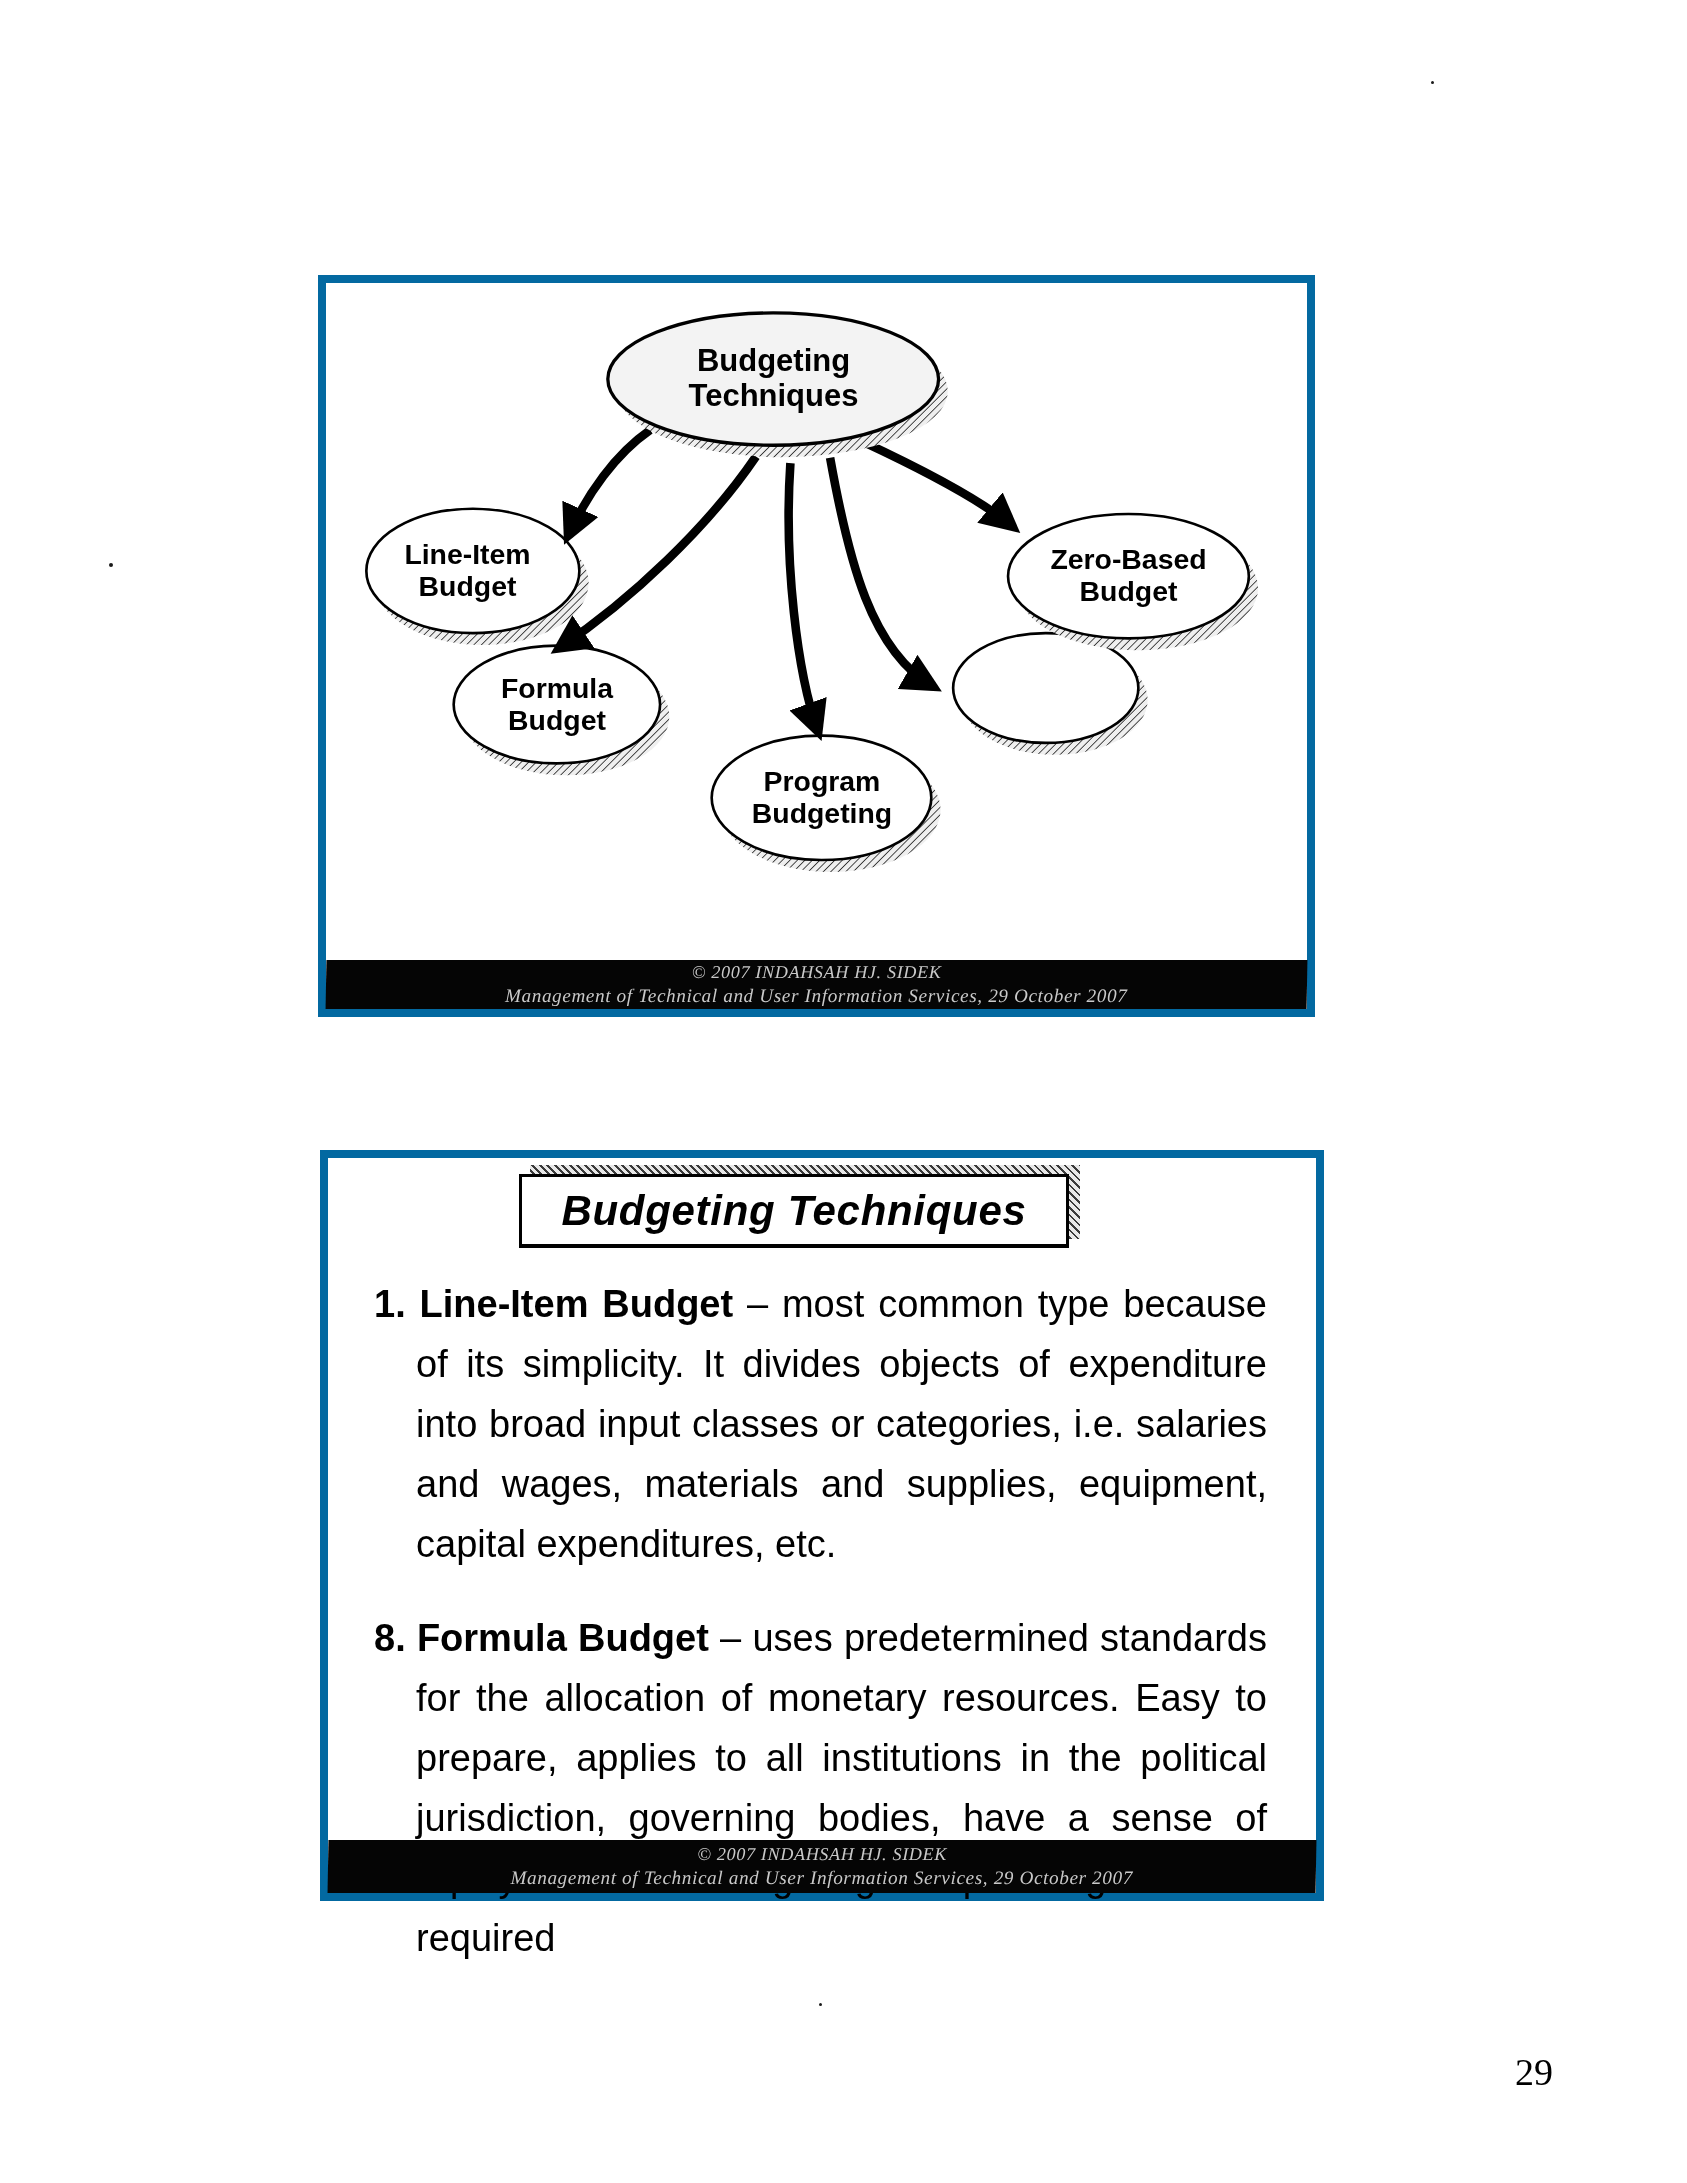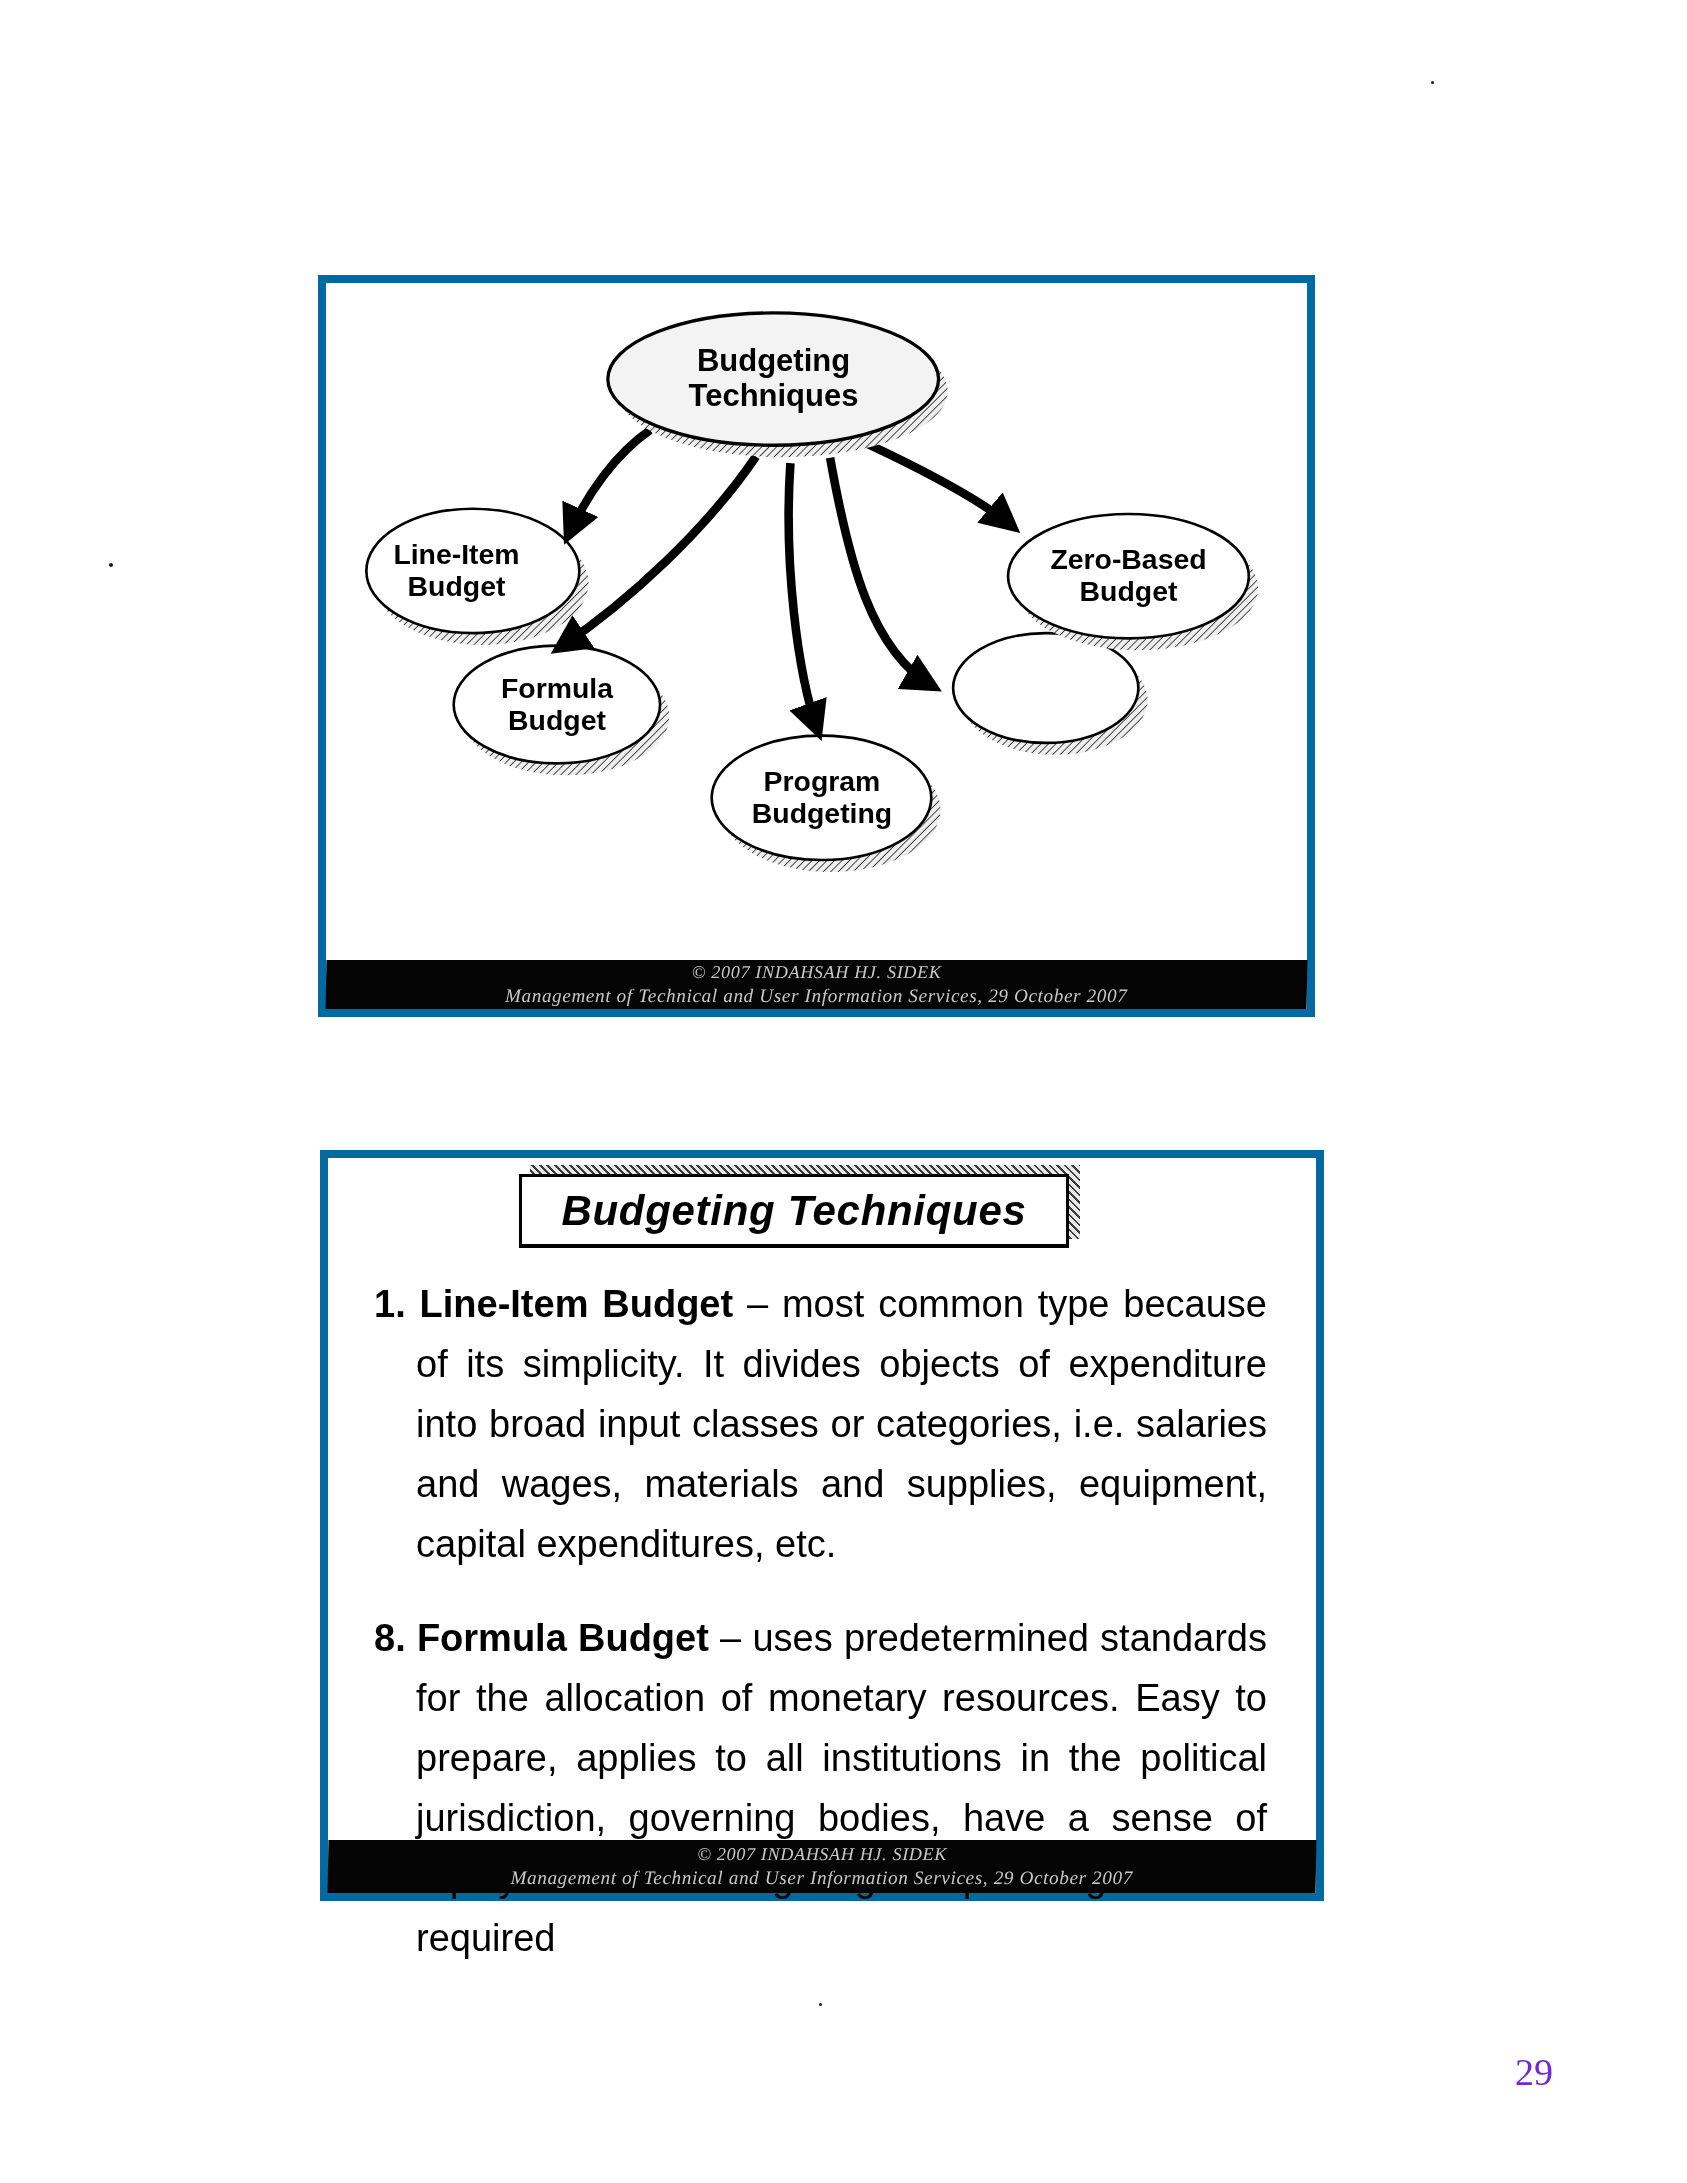--- a/index.html
+++ b/index.html
@@ -44,21 +44,21 @@
   }
   .body-list{position:absolute;left:46px;top:116px;width:893px;}
   .list-item{
     font-size:38px;line-height:60px;text-align:justify;
     padding-left:42px;text-indent:-42px;margin-bottom:34px;
   }
   .list-item .lead{font-weight:bold;}
   
   .page-number{
     position:absolute;left:1515px;top:2050px;
-    font-family:"Liberation Serif",serif;font-size:38px;color:#6d28d9;
+    font-family:"Liberation Serif",serif;font-size:38px;color:#000000;
   }
   .artifact-dot{position:absolute;background:#1a1a1a;border-radius:50%;}
 </style>
 </head>
 <body>
 
 <div class="page">
 
   <div class="slide slide-top">
     <div class="diagram-wrap">
@@ -105,21 +105,21 @@
         <g>
           <ellipse cx="690" cy="163" rx="250" ry="100" fill="url(#hatch)"></ellipse>
           <ellipse cx="676" cy="145" rx="250" ry="100" fill="#f3f3f3" stroke="#000" stroke-width="5"></ellipse>
         </g>
       </svg>
 
       <div class="node-label root" style="left:282px;top:30px;width:331px;height:132px;">
         <span>Budgeting</span>
         <span>Techniques</span>
       </div>
-      <div class="node-label leaf" style="left:24px;top:226px;width:213px;height:124px;">
+      <div class="node-label leaf" style="left:35px;top:226px;width:213px;height:124px;">
         <span>Line-Item</span>
         <span>Budget</span>
       </div>
       <div class="node-label leaf" style="left:128px;top:363px;width:206px;height:118px;">
         <span>Formula</span>
         <span>Budget</span>
       </div>
       <div class="node-label leaf" style="left:386px;top:453px;width:220px;height:124px;">
         <span>Program</span>
         <span>Budgeting</span>

